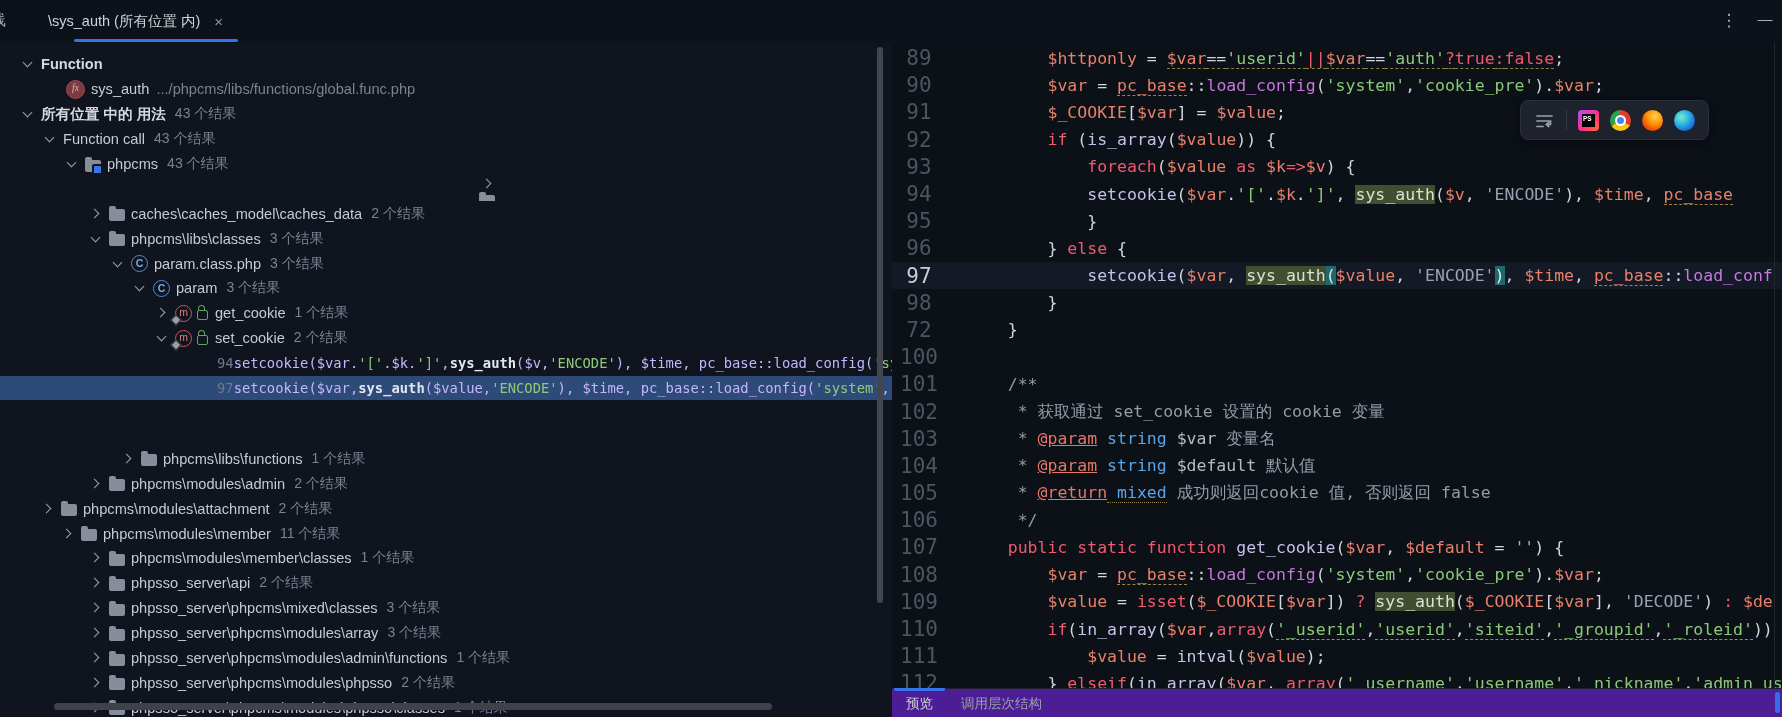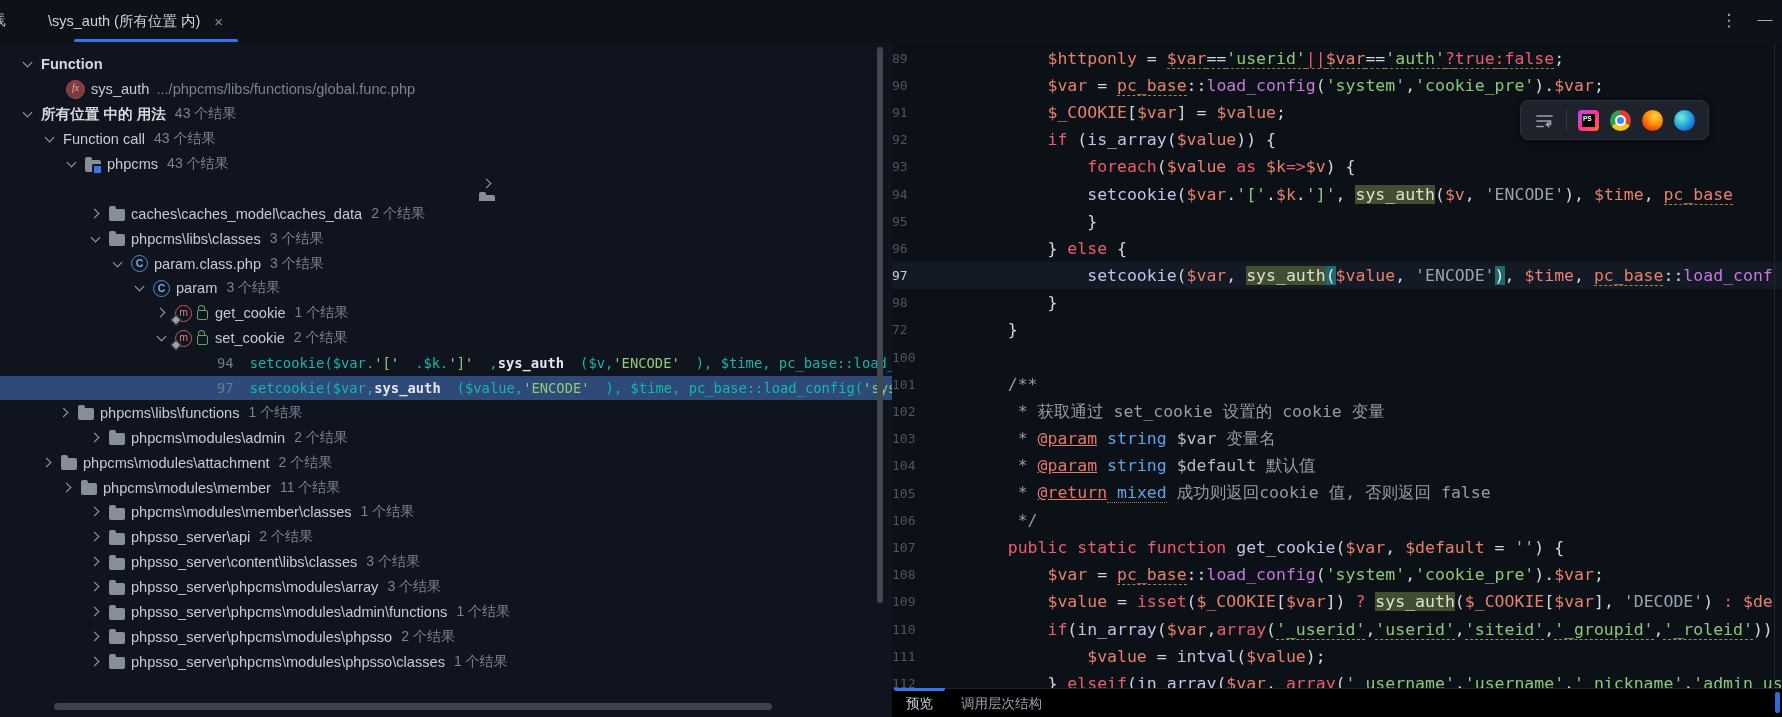--- a/index.html
+++ b/index.html
@@ -32,29 +32,29 @@
   .folder.mod::after{content:"";position:absolute;right:-2px;bottom:-3px;width:7px;height:7px;background:#3b74e8;border:2px solid #0f141e;border-radius:2px;}
   .circle{border-radius:50%;text-align:center;box-sizing:border-box;}
   .icclass{border:1.6px solid #4f8fd6;color:#76abe8;font-size:10.5px;font-weight:bold;line-height:14px;}
   .icfn{border-radius:50%;background:#7c3a41;border:1px solid #a04a52;color:#e7aeb2;font-size:9.5px;font-style:italic;font-family:"Liberation Serif",serif;text-align:center;line-height:15px;}
   .icmeth{border:1.6px solid #c75b5b;border-radius:50%;color:#d98080;font-size:10.5px;line-height:13px;text-align:center;box-sizing:border-box;}
   .icmeth .dia{position:absolute;left:-4px;bottom:-3px;width:6px;height:6px;background:#9aa0aa;border:1px solid #20242c;transform:rotate(45deg);}
   .lock{width:9px;height:8px;border:1.5px solid #5fa55f;border-radius:2px;margin:4px 7px 0 -1px;position:relative;flex:0 0 auto;}
   .lock::before{content:"";position:absolute;left:0px;top:-6px;width:5px;height:5px;border:1.5px solid #5fa55f;border-bottom:none;border-radius:4px 4px 0 0;}
   .rnum{color:#6e7a90;}
   .trow .mono{font-family:"DejaVu Sans Mono","Liberation Mono",monospace;font-size:13.8px;}
-  .rt{color:#14b8a6;margin-left:16px;} .rs{color:#8fca7a;} .rb{color:#e2e6ed;font-weight:bold;}
+  .rt{color:#c4b5fd;} .rs{color:#8fca7a;} .rb{color:#e2e6ed;font-weight:bold;}
   .tree-sb-v{position:absolute;left:877px;top:47px;width:6px;height:556px;background:#42464e;border-radius:3px;}
   .tree-sb-h{position:absolute;left:54px;top:703px;width:718px;height:7px;background:#3e434b;border-radius:3.5px;}
   
   .editor{position:absolute;left:892px;top:43px;width:890px;height:645px;background:#0c1017;overflow:hidden;}
   .codelines{position:absolute;left:0;top:1.5px;width:890px;}
   .cline{height:27.2px;display:flex;align-items:center;font-family:"DejaVu Sans Mono","Liberation Mono",monospace;font-size:16.5px;white-space:pre;}
   .cline.cur{background:#131a26;}
-  .ln{width:54px;flex:0 0 auto;text-align:left;color:#4e5560;font-size:13px;font-family:"DejaVu Sans Mono",monospace;}
+  .ln{width:54px;flex:0 0 auto;text-align:center;color:#4e5560;font-size:21px;font-family:"DejaVu Sans Mono",monospace;}
   .cline.cur .ln{color:#c8ccd4;}
   .code{padding-left:22px;}
   .tabg{display:inline-block;width:4ch;}
   .tabg.g{box-shadow:inset 1px 0 0 #232936;}
   .tk.o{color:#d2d6dd;} .tk.v{color:#e8806b;} .tk.k{color:#ef5b6e;} .tk.op{color:#ef5b6e;}
   .tk.s{color:#89ca78;} .tk.sg{color:#9aa3b1;} .tk.f{color:#c678dd;} .tk.fw{color:#c5c2ea;}
   .tk.cl{color:#e8806b;border-bottom:1px dashed #9b8444;}
   .tk.c{color:#959ca8;} .tk.cv{color:#b6bcc7;}
   .tk.ct{color:#e5766a;text-decoration:underline;}
   .tk.ty{color:#5aa5e8;} .tk.tyu{color:#5aa5e8;border-bottom:1px dotted #9b8444;}
@@ -68,21 +68,21 @@
   .btb-sep{width:1px;height:20px;background:#343a46;}
   .bicon{width:21px;height:21px;border-radius:50%;position:relative;flex:0 0 auto;}
   .ic-chrome{background:conic-gradient(#e33b2e 0 33%,#f7c617 0 66%,#2ba24c 0 100%);}
   .ic-chrome::after{content:"";position:absolute;left:5px;top:5px;width:11px;height:11px;border-radius:50%;background:#4286f5;border:2.5px solid #fff;box-sizing:border-box;}
   .ic-firefox{background:radial-gradient(circle at 62% 30%,#ffd54a,#ff8a00 45%,#e8400e 75%,#b5121b);}
   .ic-edge{background:radial-gradient(circle at 35% 35%,#7ee8d0,#2bb3e0 40%,#1e6fd9 70%,#173f8a);}
   .ic-ps{border-radius:4px;background:linear-gradient(135deg,#b74af7 0%,#ff318c 55%,#ff6b2b 100%);}
   .ic-ps::after{content:"PS";position:absolute;left:4px;top:4px;width:13px;height:13px;background:#000;color:#fff;font-size:6.5px;font-weight:bold;font-family:"Liberation Sans",sans-serif;padding:1px 0 0 1px;box-sizing:border-box;}
   .ic-wrap{border-radius:0;}
   
-  .bottombar{position:absolute;left:892px;top:688px;width:890px;height:29px;background:#000000;border-top:1px solid #1c212b;display:flex;align-items:center;}
+  .bottombar{position:absolute;left:892px;top:688px;width:890px;height:29px;background:#4c1d95;border-top:1px solid #1c212b;display:flex;align-items:center;}
   .bbtab{font-size:13.5px;color:#9aa1ad;padding:0 14px;height:100%;display:flex;align-items:center;position:relative;}
   .bbtab.active{color:#d0d3da;}
   .bbtab.active::before{content:"";position:absolute;left:2px;right:2px;top:-1px;height:3px;background:#3574f0;border-radius:0 0 2px 2px;}
   .blue-sliver{position:absolute;left:1775px;top:692px;width:5px;height:21px;background:#3574f0;border-radius:2px;opacity:.9;}
 </style>
 </head>
 <body>
 
 <div class="app">
 
@@ -185,21 +185,21 @@
           <span class="rnum mono">97 </span>
           <span class="rt mono">setcookie($var, </span>
           <span class="rb mono">sys_auth</span>
           <span class="rt mono">($value, </span>
           <span class="rs mono">'ENCODE'</span>
           <span class="rt mono">), $time, pc_base::load_config(</span>
           <span class="rs mono">'system'</span>
           <span class="rt mono">,</span>
           <span class="rs mono">'cookie_</span>
         </div>
-        <div class="trow" style="padding-left: 57px;">
+        <div class="trow" style="padding-left: 120px; margin-top: 46px;">
           <span class="chev right"></span>
           <span class="ic folder"></span>
           <span class="tlabel">phpcms\libs\functions</span>
           <span class="tcount">1 个结果</span>
         </div>
         <div class="trow" style="padding-left: 88px;">
           <span class="chev right"></span>
           <span class="ic folder"></span>
           <span class="tlabel">phpcms\modules\admin</span>
           <span class="tcount">2 个结果</span>
@@ -224,21 +224,21 @@
         </div>
         <div class="trow" style="padding-left: 88px;">
           <span class="chev right"></span>
           <span class="ic folder"></span>
           <span class="tlabel">phpsso_server\api</span>
           <span class="tcount">2 个结果</span>
         </div>
         <div class="trow" style="padding-left: 88px;">
           <span class="chev right"></span>
           <span class="ic folder"></span>
-          <span class="tlabel">phpsso_server\content\libs\classes</span>
+          <span class="tlabel">phpsso_server\phpcms\mixed\classes</span>
           <span class="tcount">3 个结果</span>
         </div>
         <div class="trow" style="padding-left: 88px;">
           <span class="chev right"></span>
           <span class="ic folder"></span>
           <span class="tlabel">phpsso_server\phpcms\modules\array</span>
           <span class="tcount">3 个结果</span>
         </div>
         <div class="trow" style="padding-left: 88px;">
           <span class="chev right"></span>

